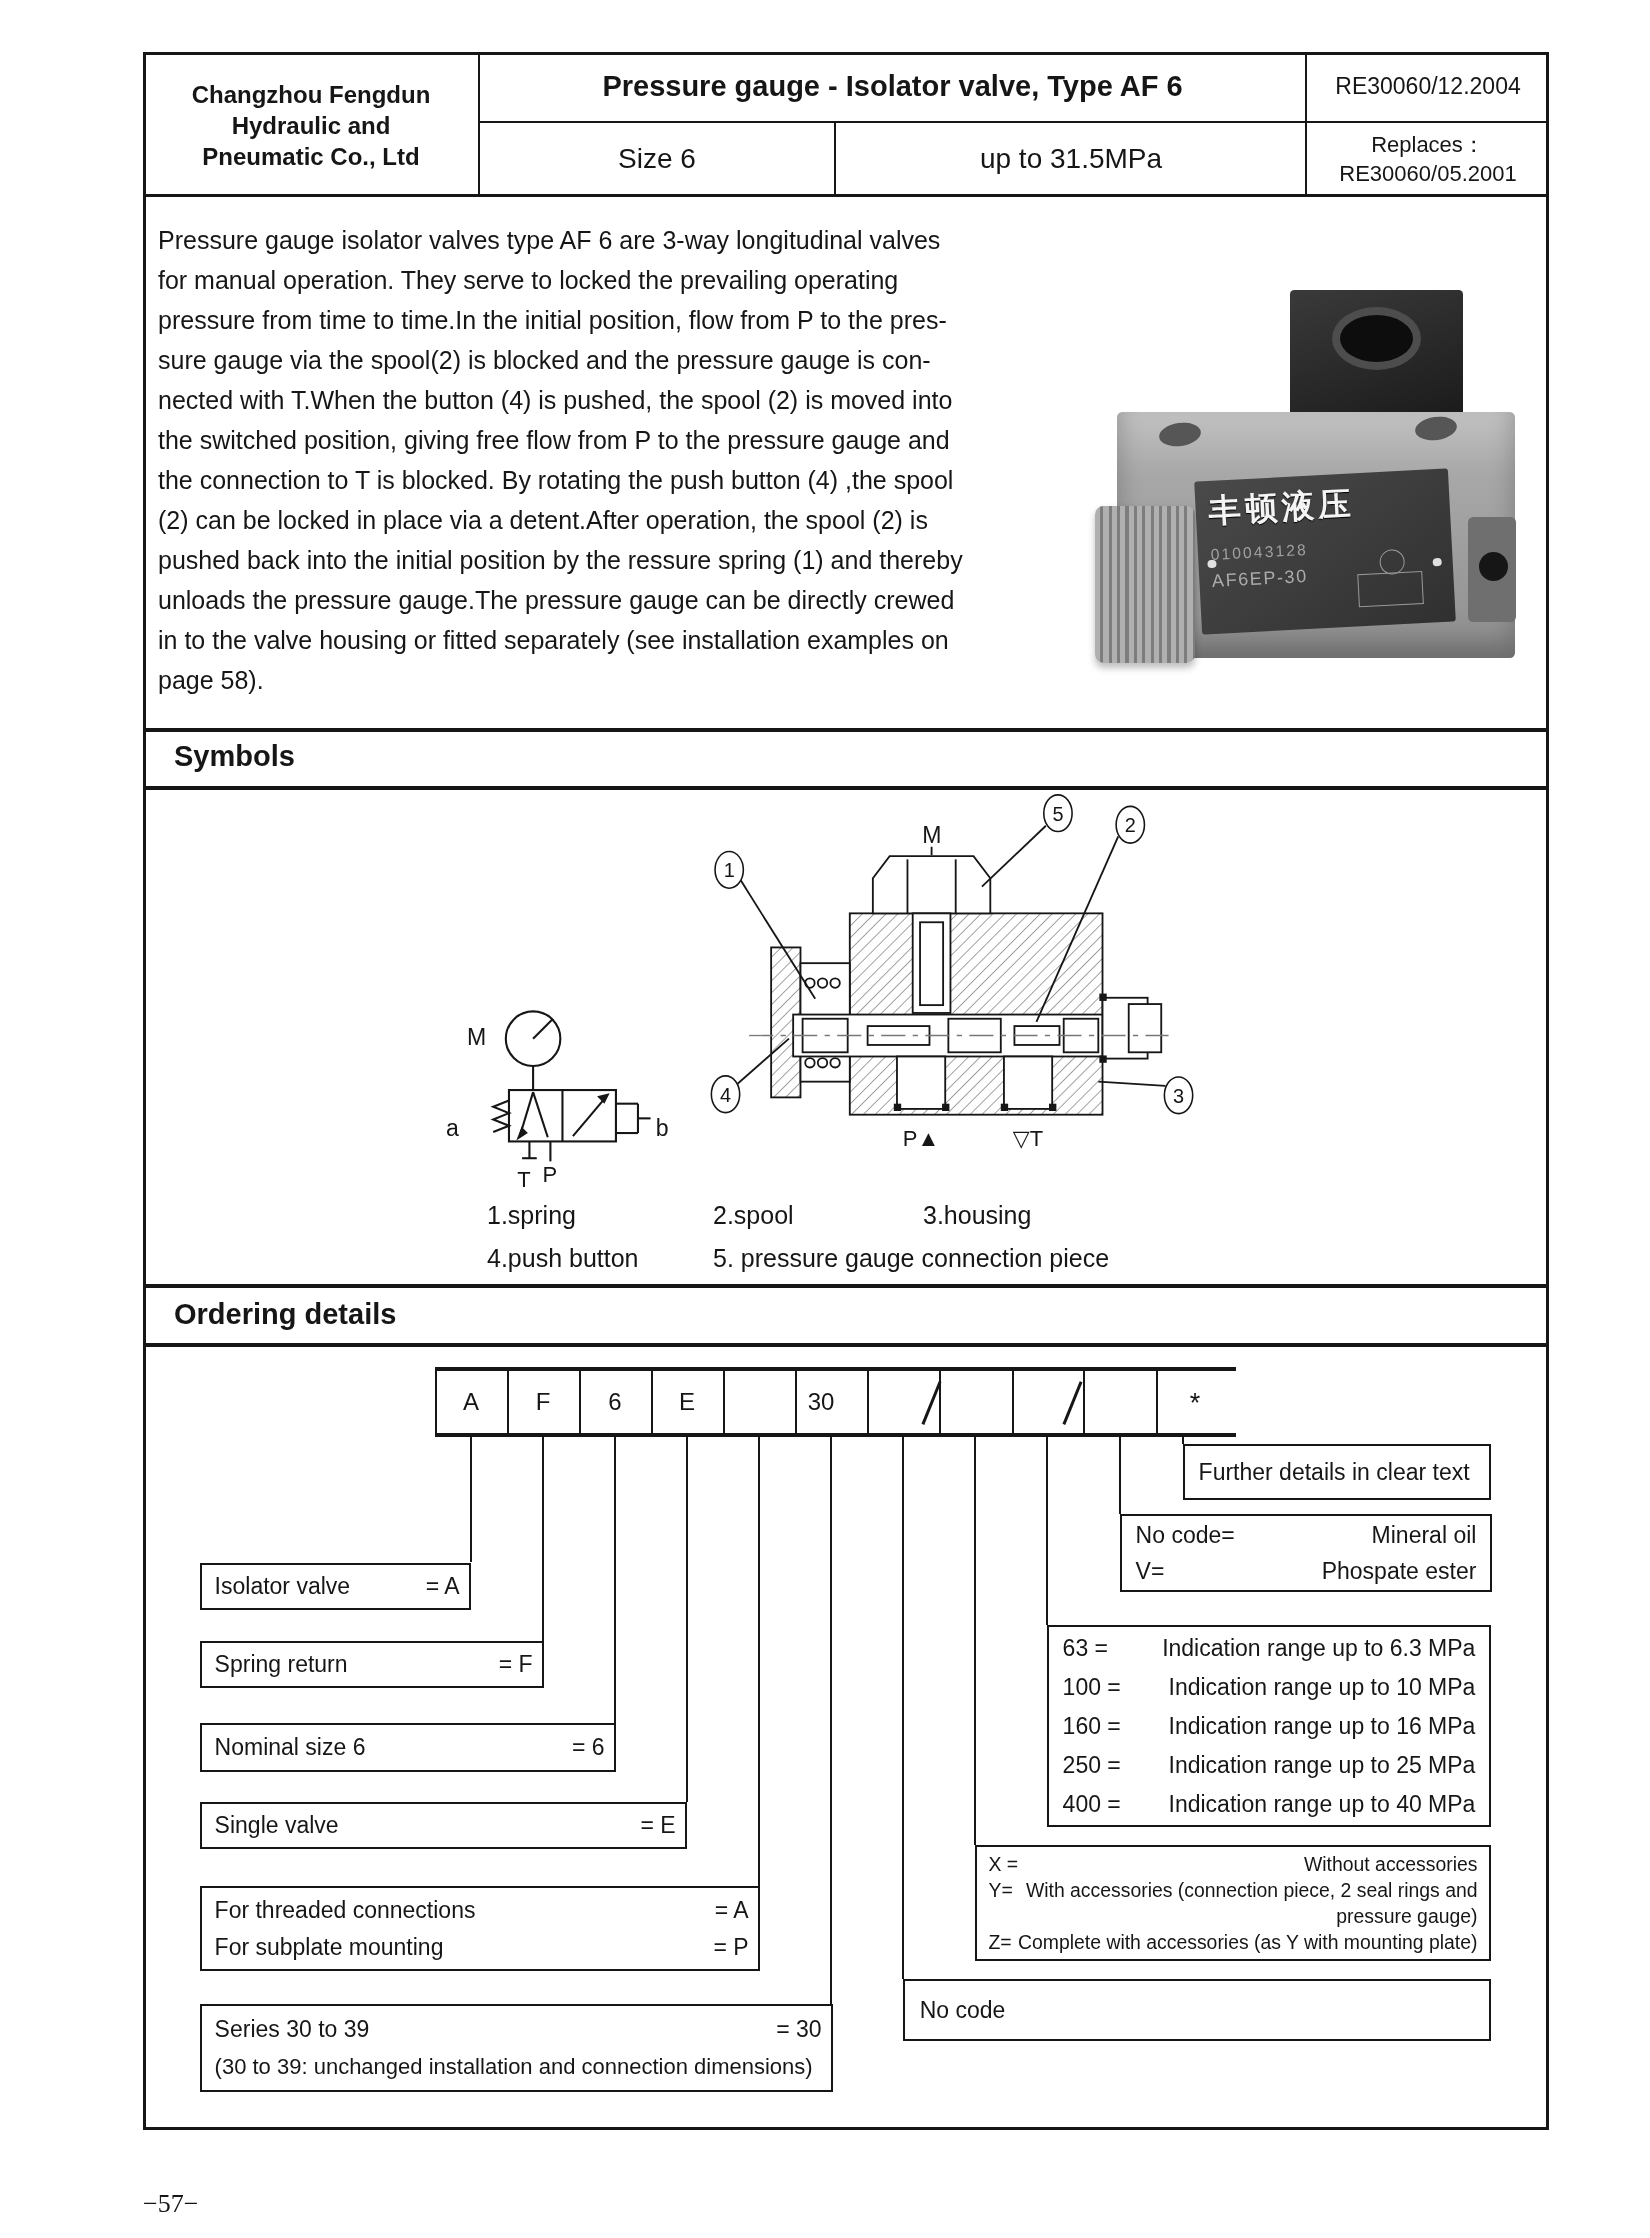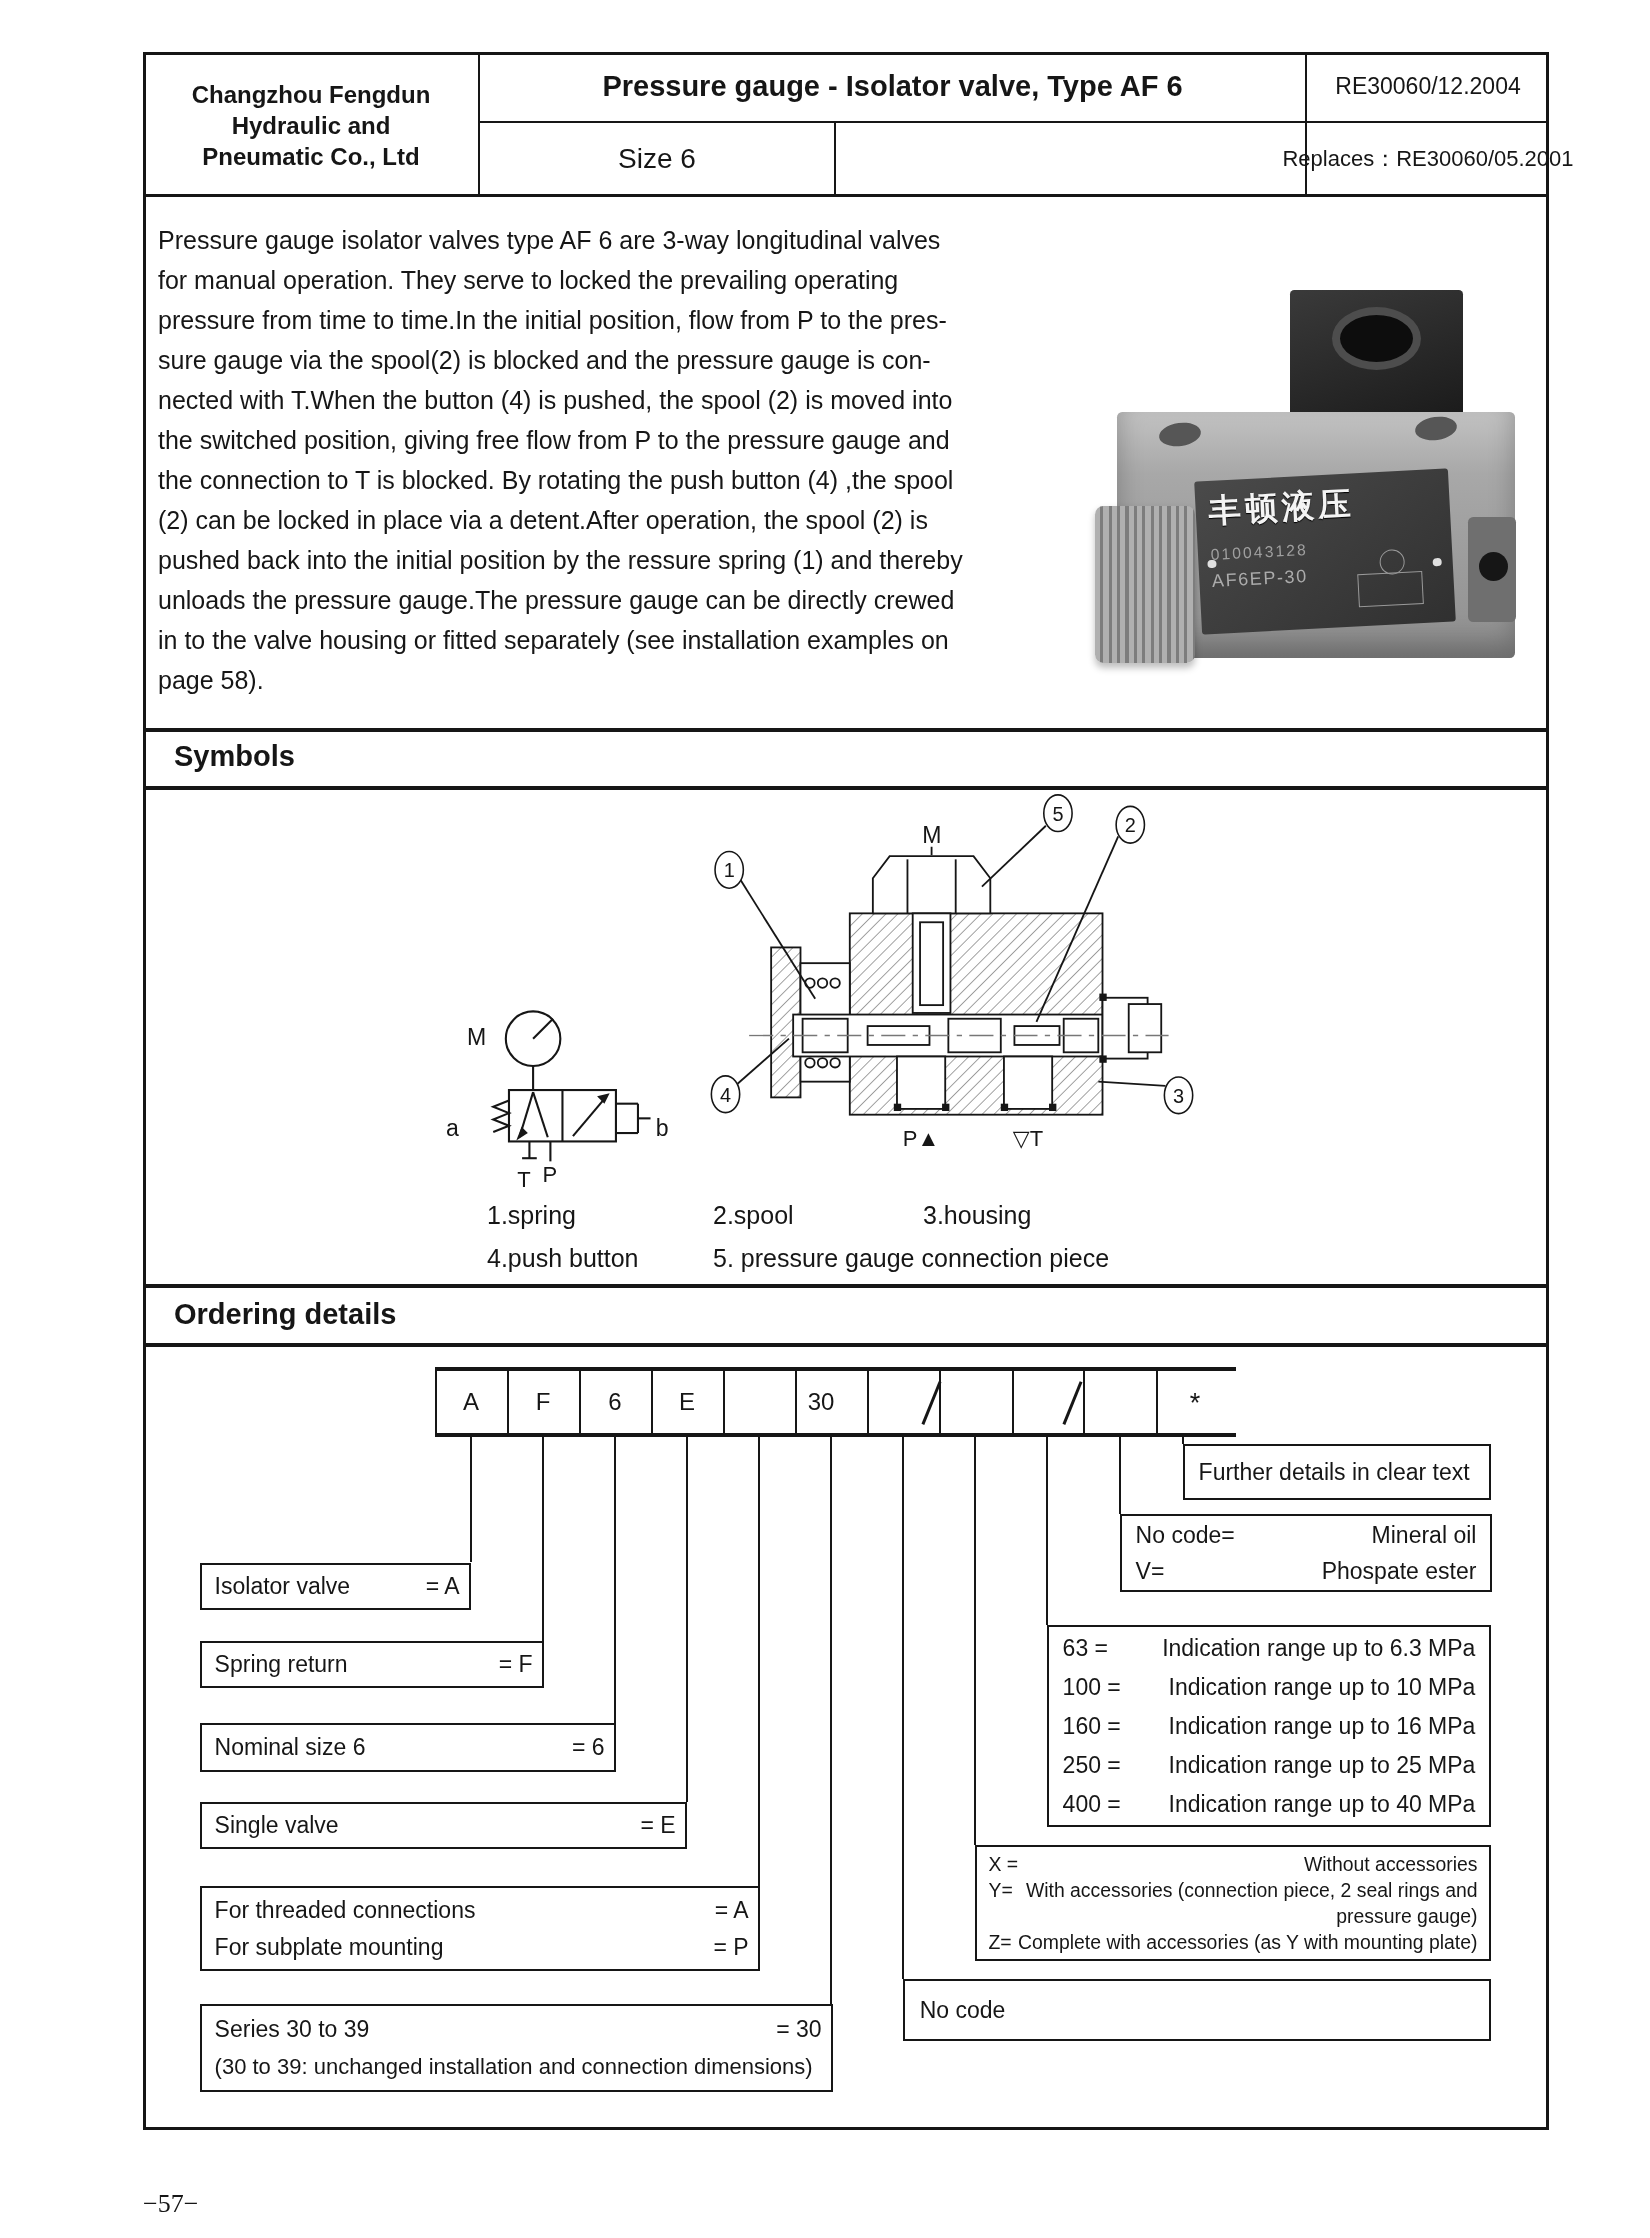--- a/index.html
+++ b/index.html
@@ -39,21 +39,22 @@
   <div class="ln" style="left:834px;top:122px;width:2.1px;height:74px;"></div>
 
   <div class="abs cellC" style="left:146px;top:56px;width:330px;height:139px;flex-direction:column;font-weight:bold;font-size:24px;line-height:31px;">
     <span>Changzhou Fengdun</span>
     <span>Hydraulic and</span>
     <span>Pneumatic Co., Ltd</span>
   </div>
   <div class="abs cellC" style="left:480px;top:52px;width:825px;height:69px;font-weight:bold;font-size:29px;">Pressure gauge - Isolator valve, Type AF 6</div>
   <div class="abs cellC" style="left:1307px;top:52px;width:242px;height:69px;font-size:23px;">RE30060/12.2004</div>
   <div class="abs cellC" style="left:480px;top:123px;width:354px;height:71px;font-size:28px;">Size 6</div>
-  <div class="abs cellC" style="left:1307px;top:123px;width:242px;height:71px;flex-direction:row;font-size:22px;line-height:29px;justify-content:center;">
+  <div class="abs cellC" style="left:837px;top:123px;width:468px;height:71px;font-size:28px;">up to 31.5MPa</div>
+  <div class="abs cellC" style="left:1307px;top:123px;width:242px;height:71px;flex-direction:column;font-size:22px;line-height:29px;justify-content:center;">
     <span>Replaces：</span>
     <span>RE30060/05.2001</span>
   </div>
 
   <div class="abs" style="left:158px;top:220px;width:933px;font-size:25px;line-height:40px;">
     <div class="desc-line">Pressure gauge isolator valves type AF 6 are 3-way longitudinal valves</div>
     <div class="desc-line">for manual operation. They serve to locked the prevailing operating</div>
     <div class="desc-line">pressure from time to time.In the initial position, flow from P to the pres-</div>
     <div class="desc-line">sure gauge via the spool(2) is blocked and the pressure gauge is con-</div>
     <div class="desc-line">nected with T.When the button (4) is pushed, the spool (2) is moved into</div>

